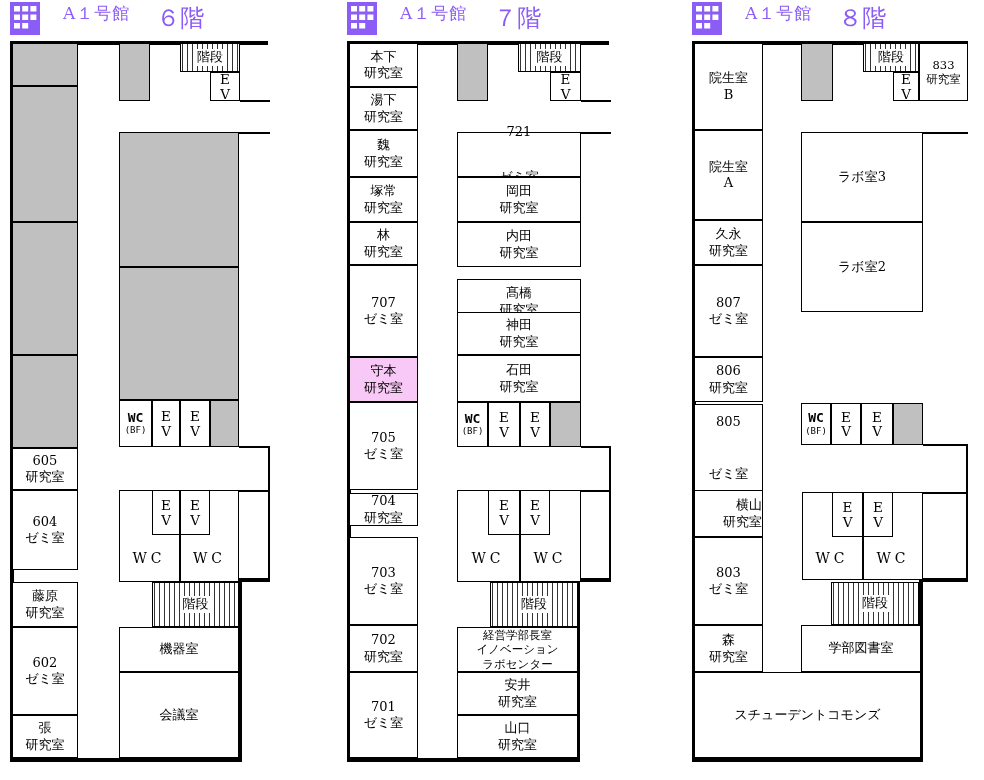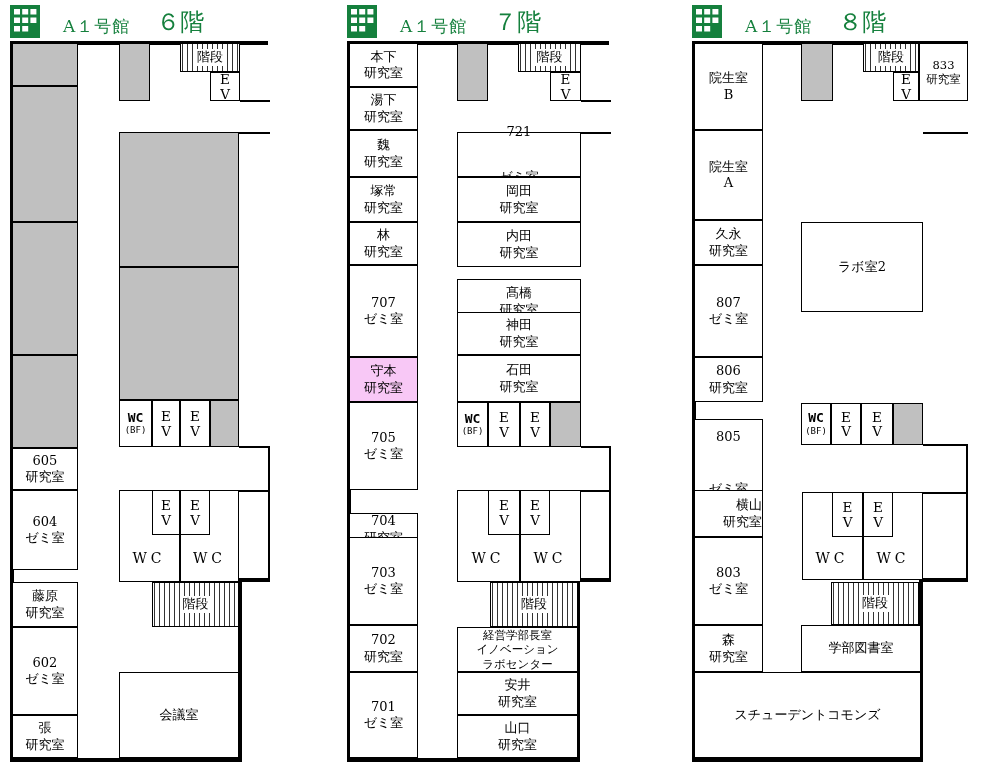--- a/index.html
+++ b/index.html
@@ -1,19 +1,19 @@
 <!DOCTYPE html>
 <html><head>
 <meta charset="utf-8">
 <style>
   html,body{margin:0;padding:0;background:#fff;}
   #stage{position:relative;width:984px;height:780px;background:#fff;overflow:hidden;
          font-family:"DejaVu Serif","Liberation Serif",serif;color:#000;}
   .plan{position:absolute;top:0;height:768px;}
-  .title{position:absolute;top:2px;left:0;height:36px;display:flex;align-items:flex-end;color:#15803d;}
+  .title{position:absolute;top:2px;left:0;height:36px;display:flex;align-items:flex-start;color:#8b5cf6;}
   .title svg{display:block;margin-right:23px;}
   .bname{font-size:17px;letter-spacing:1px;white-space:nowrap;}
   .fname{font-size:24px;margin-left:26px;white-space:nowrap;}
   .canvas{position:absolute;left:0;top:41px;width:100%;height:721px;}
   .it{position:absolute;box-sizing:border-box;display:flex;flex-direction:column;
       align-items:center;justify-content:center;text-align:center;font-size:13px;line-height:1.25;}
   .r{background:#fff;border:1.4px solid #000;}
   .g{background:#c0c0c0;border:1.4px solid #000;}
   .p{background:#f8c8f6;border:1.4px solid #000;}
   .b{background:#fff;border:1.4px solid #000;}
@@ -117,20 +117,23 @@
           <div>WC</div>
         </div>
         <div class="it lb" style="left: 170px; top: 494px; width: 59px; height: 47px;">
           <div>WC</div>
         </div>
         <div class="it lh" style="left: 229px; top: 449px; width: 31px; height: 1.5px;"></div>
         <div class="it lv" style="left: 258px; top: 405px; width: 1.5px; height: 134px;"></div>
         <div class="it s" style="left: 142px; top: 541px; width: 87px; height: 45px;">
           <div>階段</div>
         </div>
+        <div class="it r" style="left: 109px; top: 586px; width: 120px; height: 45px;">
+          <div>機器室</div>
+        </div>
         <div class="it r" style="left: 109px; top: 631px; width: 120px; height: 86px;">
           <div>会議室</div>
         </div>
       </div>
   </div>
 
   <div class="plan" style="left: 347px; width: 266px;">
     <div class="title">
       <svg width="30" height="33" viewBox="0 0 30 33">
         <rect x="0" y="0" width="30" height="33" fill="currentColor"></rect>
@@ -177,21 +180,21 @@
           <div>ゼミ室</div>
         </div>
         <div class="it p" style="left: 2px; top: 316px; width: 69px; height: 45px;">
           <div>守本</div>
           <div>研究室</div>
         </div>
         <div class="it r" style="left: 2px; top: 361px; width: 69px; height: 88px;">
           <div>705</div>
           <div>ゼミ室</div>
         </div>
-        <div class="it r" style="left: 2px; top: 472px; width: 69px; height: 33px;">
+        <div class="it r" style="left: 2px; top: 452px; width: 69px; height: 33px;">
           <div>704</div>
           <div>研究室</div>
         </div>
         <div class="it r" style="left: 2px; top: 496px; width: 69px; height: 88px;">
           <div>703</div>
           <div>ゼミ室</div>
         </div>
         <div class="it r" style="left: 2px; top: 584px; width: 69px; height: 47px;">
           <div>702</div>
           <div>研究室</div>
@@ -320,21 +323,21 @@
           <div>研究室</div>
         </div>
         <div class="it r" style="left: 2px; top: 224px; width: 69px; height: 92px;">
           <div>807</div>
           <div>ゼミ室</div>
         </div>
         <div class="it r" style="left: 2px; top: 316px; width: 69px; height: 45px;">
           <div>806</div>
           <div>研究室</div>
         </div>
-        <div class="it r" style="left: 2px; top: 378px; width: 69px; height: 88px; gap: 35px;">
+        <div class="it r" style="left: 2px; top: 363px; width: 69px; height: 88px; gap: 35px;">
           <div>805</div>
           <div>ゼミ室</div>
         </div>
         <div class="it r" style="left: 2px; top: 449px; width: 69px; height: 47px; align-items: flex-end;">
           <div>横山</div>
           <div>研究室</div>
         </div>
         <div class="it r" style="left: 2px; top: 496px; width: 69px; height: 88px;">
           <div>803</div>
           <div>ゼミ室</div>
@@ -347,20 +350,23 @@
         <div class="it s" style="left: 171px; top: 2px; width: 56px; height: 29px;">
           <div>階段</div>
         </div>
         <div class="it e" style="left: 201px; top: 31px; width: 26px; height: 29px;">
           <div>E</div>
           <div>V</div>
         </div>
         <div class="it r" style="left: 227px; top: 2px; width: 49px; height: 58px; font-size: 11.5px;">
           <div>833</div>
           <div>研究室</div>
+        </div>
+        <div class="it r" style="left: 109px; top: 91px; width: 122px; height: 90px;">
+          <div>ラボ室3</div>
         </div>
         <div class="it r" style="left: 109px; top: 181px; width: 122px; height: 90px;">
           <div>ラボ室2</div>
         </div>
         <div class="it lh" style="left: 231px; top: 91px; width: 45px; height: 1.5px;"></div>
         <div class="it wb" style="left: 109px; top: 362px; width: 30px; height: 42px;">
           <div>WC</div>
           <div class="sm">(BF)</div>
         </div>
         <div class="it e" style="left: 139px; top: 362px; width: 30px; height: 42px;">

